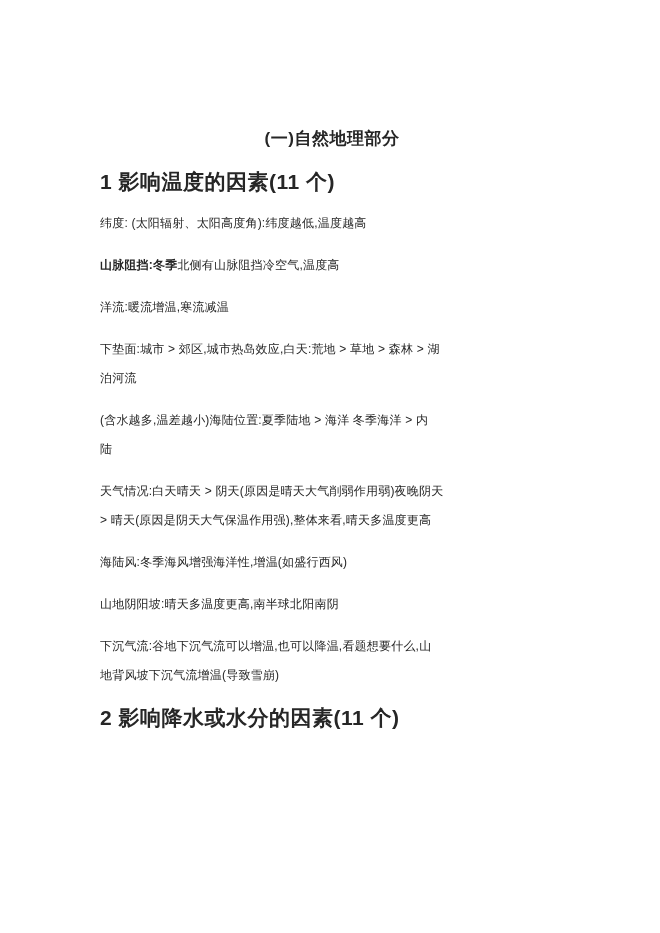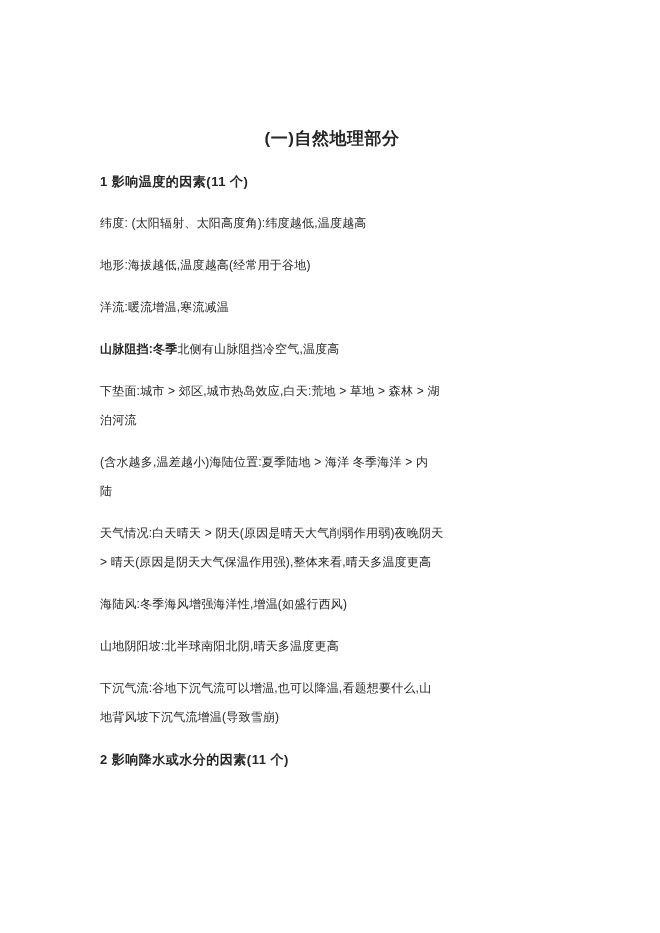--- a/index.html
+++ b/index.html
@@ -20,21 +20,21 @@
   }
   .doc-title {
     font-size: 17px;
     font-weight: 700;
     line-height: 29px;
     margin: 0 0 14px 0;
     text-align: center;
     letter-spacing: 0.5px;
   }
   .section-heading {
-    font-size: 13px;
+    font-size: 21px;
     font-weight: 700;
     line-height: 29px;
     margin: 0 0 13px 0;
     white-space: pre;
     letter-spacing: 0.5px;
   }
   .section-heading.second {
   }
   .para {
     font-size: 12px;
@@ -52,38 +52,37 @@
 <body>
 
 <div class="page">
 
   <h1 class="doc-title">(一)自然地理部分</h1>
 
   <h2 class="section-heading">1 影响温度的因素(11 个)</h2>
 
   <p class="para"><span>纬度: (太阳辐射、太阳高度角):纬度越低,温度越高</span></p>
 
-  <p class="para"><span>地形:海拔越低,温度越高(经常用于谷地)</span></p>
+
+  <p class="para"><span class="bold">山脉阻挡:</span><span class="bold">冬季</span><span>北侧有山脉阻挡冷空气,温度高</span></p>
 
   <p class="para"><span>洋流:暖流增温,寒流减温</span></p>
-
-  <p class="para"><span class="bold">山脉阻挡:</span><span class="bold">冬季</span><span>北侧有山脉阻挡冷空气,温度高</span></p>
 
 
   <p class="para"><span>下垫面:城市 &gt; 郊区,城市热岛效应,白天:荒地 &gt; 草地 &gt; 森林 &gt; 湖
 泊河流</span></p>
 
   <p class="para"><span>(含水越多,温差越小)海陆位置:夏季陆地 &gt; 海洋 冬季海洋 &gt; 内
 陆</span></p>
 
   <p class="para"><span>天气情况:白天晴天 &gt; 阴天(原因是晴天大气削弱作用弱)夜晚阴天
 &gt; 晴天(原因是阴天大气保温作用强),整体来看,晴天多温度更高</span></p>
 
   <p class="para"><span>海陆风:冬季海风增强海洋性,增温(如盛行西风)</span></p>
 
-  <p class="para"><span>山地阴阳坡:北半球南阳北阴,晴天多温度更高</span></p>
+  <p class="para"><span>山地阴阳坡:晴天多温度更高,南半球北阳南阴</span></p>
 
   <p class="para"><span>下沉气流:谷地下沉气流可以增温,也可以降温,看题想要什么,山
 地背风坡下沉气流增温(导致雪崩)</span></p>
 
   <h2 class="section-heading second">2 影响降水或水分的因素(11 个)</h2>
 
 </div>
 
 </body></html>

